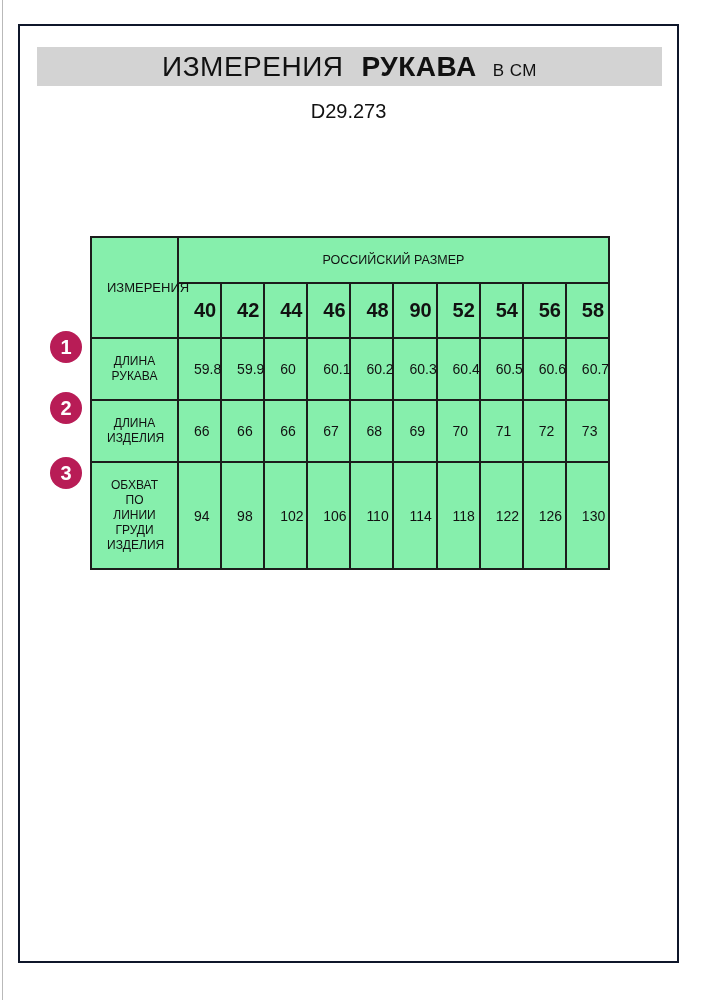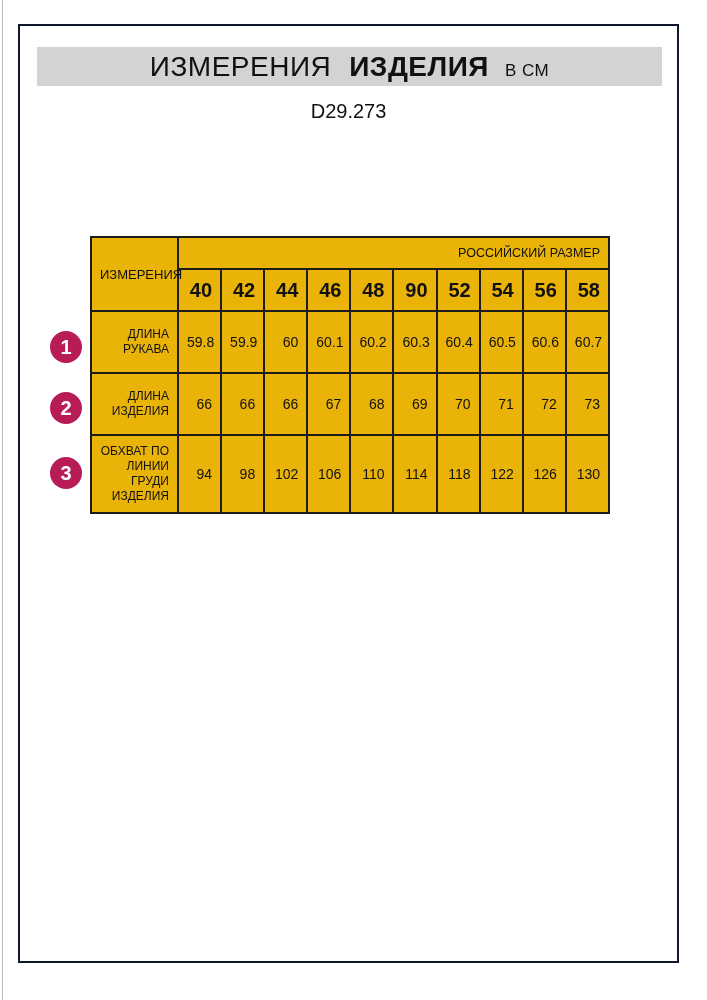--- a/index.html
+++ b/index.html
@@ -34,23 +34,23 @@
   .description {
     position: absolute; left: 58px; top: 97px; width: 541px;
     text-align: center; font-size: 16.5px; line-height: 21px; font-weight: 400;
   }
   .size-table {
     position: absolute; left: 70px; top: 210px; width: 518px;
     border-collapse: collapse; table-layout: fixed;
   }
   .size-table th, .size-table td {
     border: 2px solid #1c1c1c;
-    text-align: right; vertical-align: middle;
-    padding: 8px;
-    background: #eab308;
+    text-align: center; vertical-align: middle;
+    padding: 15px;
+    background: #86efac;
   }
   .corner-cell { font-size: 13px; font-weight: 400; }
   .group-cell  { font-size: 12.5px; font-weight: 400; height: 21px; }
   .size-cell   { font-size: 20px; font-weight: 700; height: 42px; }
   .label-cell  { font-size: 12px; font-weight: 400; line-height: 15px; }
   .value-cell  { font-size: 14px; font-weight: 400; }
   .row-r1 td { height: 62px; }
   .row-r2 td { height: 62px; }
   .row-r3 td { height: 69px; }
   .marker {
@@ -70,21 +70,21 @@
 </style>
 </head>
 <body>
 
 <div class="edge-line"></div>
 
 <div class="frame">
 
   <div class="title-band band-bg">
     <span class="title-word1">ИЗМЕРЕНИЯ</span>
-    <span class="title-word2">ИЗДЕЛИЯ</span>
+    <span class="title-word2">РУКАВА</span>
     <span class="title-units">В СМ</span>
   </div>
 
   <div class="product-code">D29.273</div>
 
 
   <div class="marker marker-1" style="background: rgb(184, 28, 86);">1</div>
   <div class="marker marker-2" style="background: rgb(184, 28, 86);">2</div>
   <div class="marker marker-3" style="background: rgb(184, 28, 86);">3</div>
 

